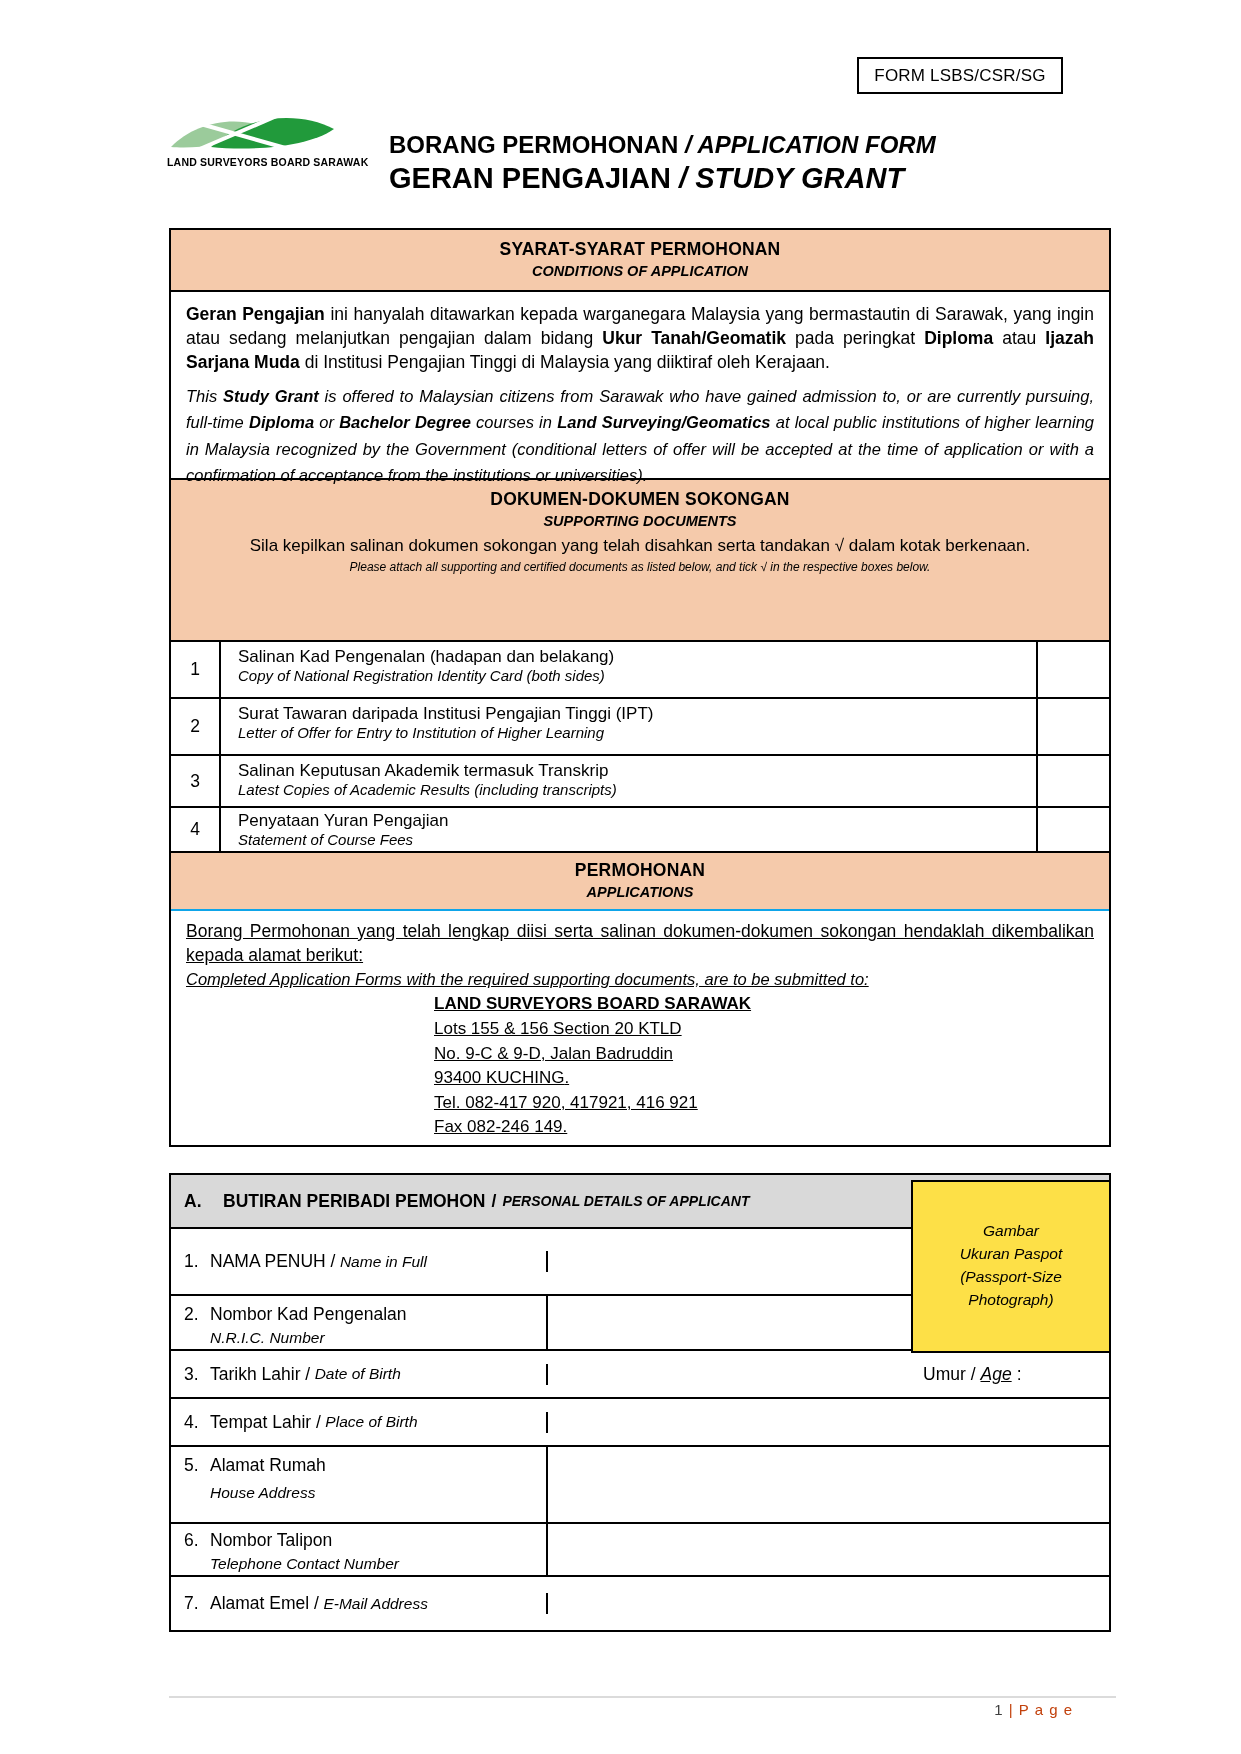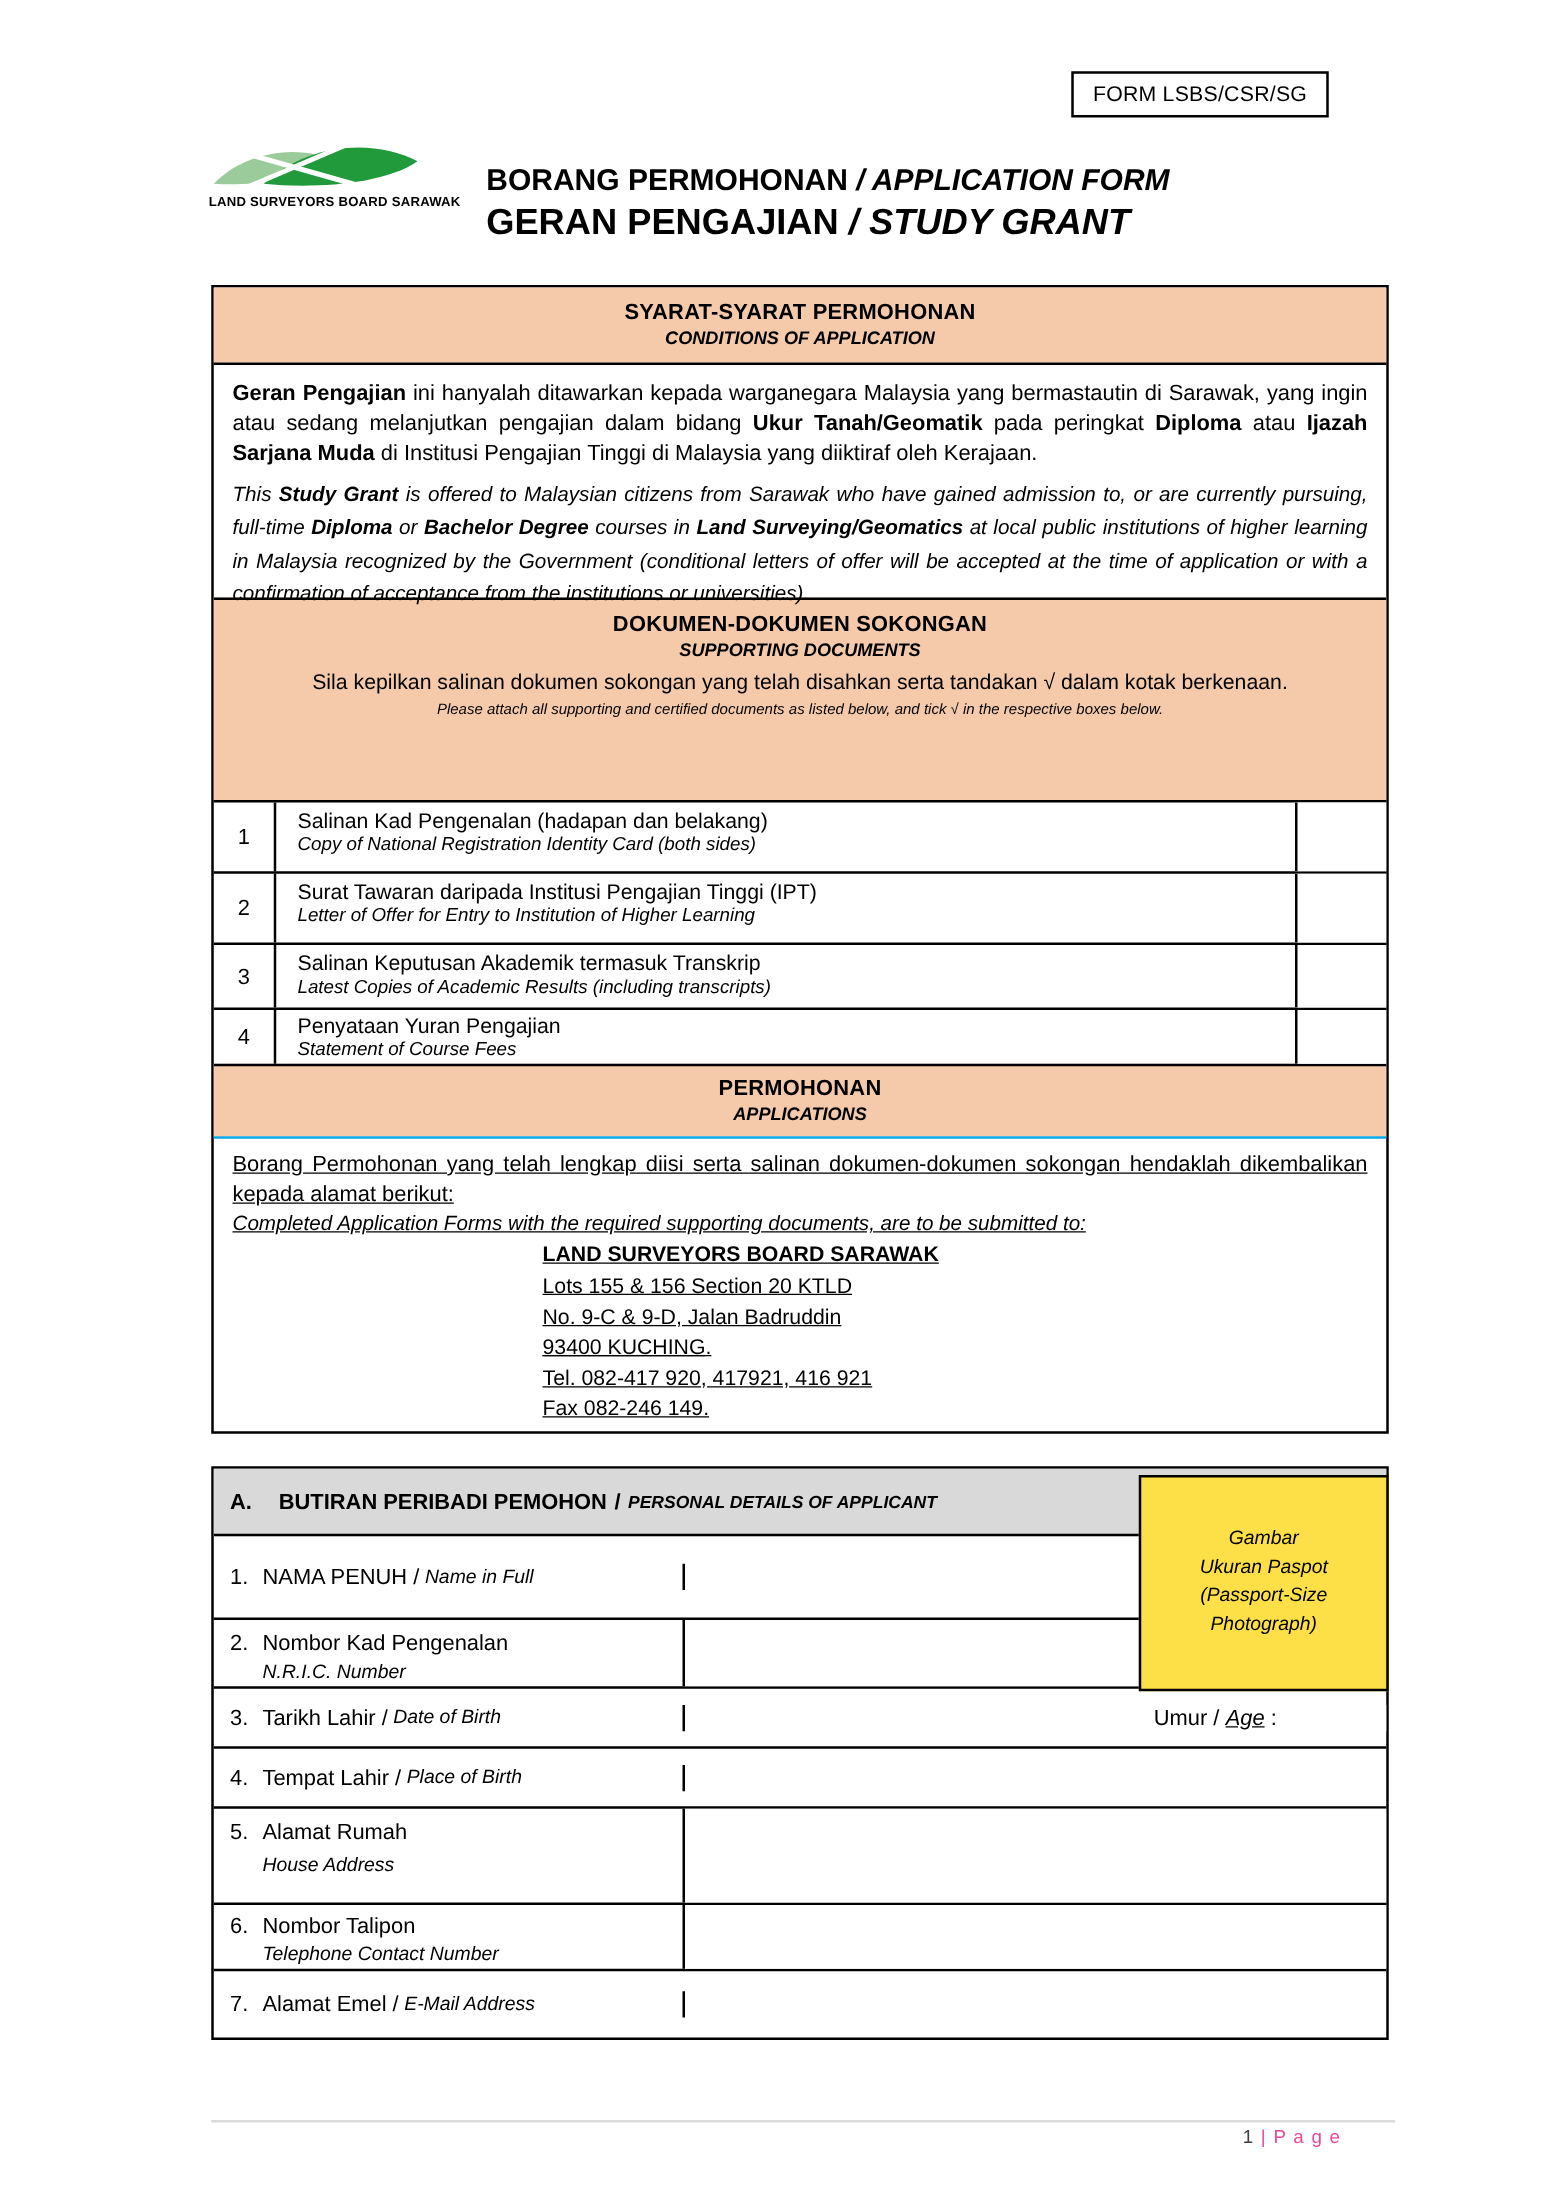--- a/index.html
+++ b/index.html
@@ -96,21 +96,21 @@
   .photo-box {
     position:absolute; left:892px; top:1180px; width:200px; height:173px;
     background:#fde047; border:2px solid #000; text-align:center;
     font-style:italic; font-size:15.5px; line-height:23px; padding-top:37px; z-index:5;
   }
 
   
   .footer-line { position:absolute; left:150px; top:1696px; width:947px; height:2px; background:#DBDBDB; }
   .footer-text { position:absolute; right:149px; top:1701px; font-size:15px; letter-spacing:1px; }
   .footer-num { color:#404040; }
-  .footer-lab { color:#ec4899; }
+  .footer-lab { color:#c2410c; }
 </style>
 </head>
 <body>
 
 <div class="page">
 
   <div class="form-code-box">
     <span>FORM LSBS/CSR/SG</span>
   </div>
 

